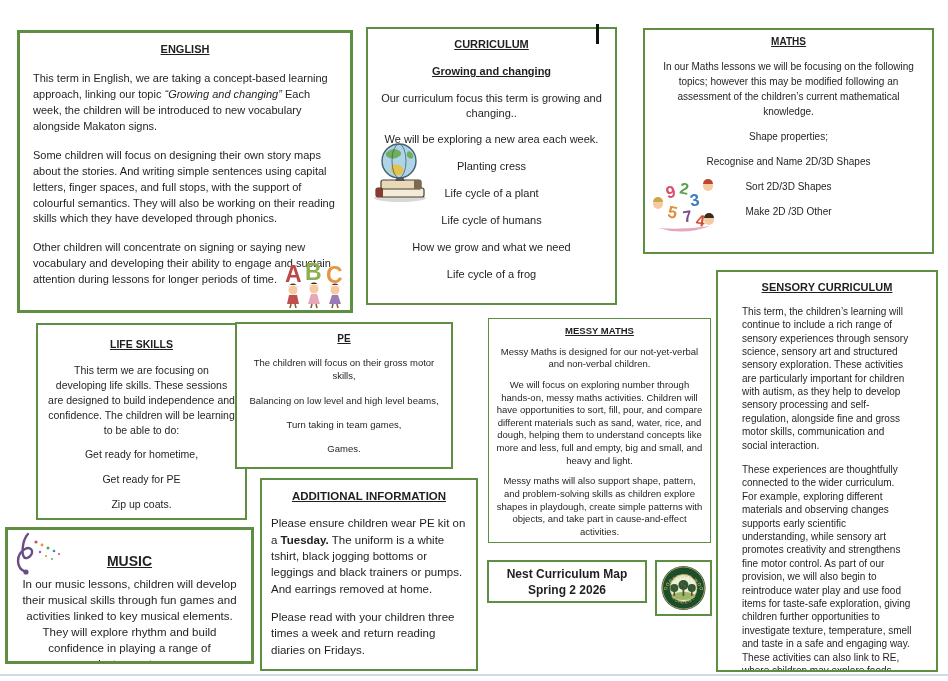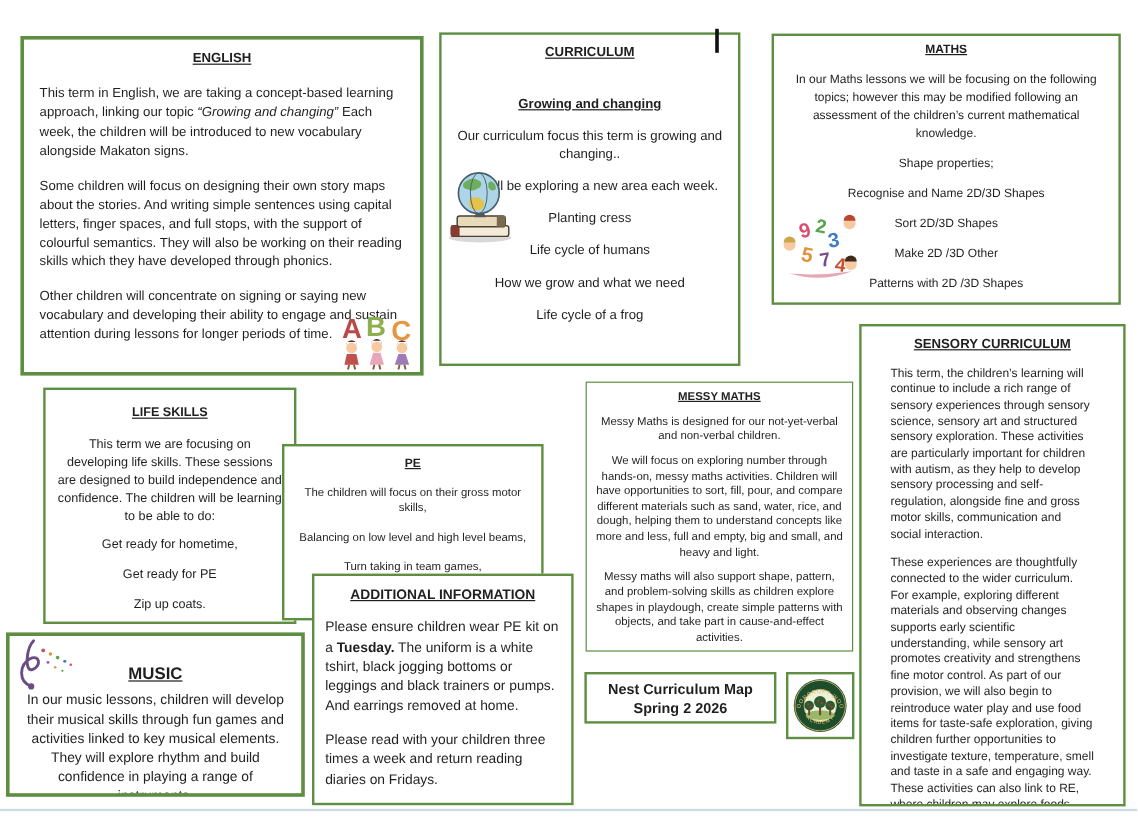--- a/index.html
+++ b/index.html
@@ -9,39 +9,39 @@
   .btitle{font-weight:bold;text-decoration:underline;text-align:center;}
   .box p{margin:0;}
   
   .english{left:17px;top:30px;width:336px;height:283px;border-width:3px;padding:9px 13px;font-size:11px;line-height:1.45;}
   .english .btitle{font-size:11px;margin:0 0 13px;}
   .english p{margin:0 0 13px;}
   .italic{font-style:italic;}
   .abc-icon{position:absolute;right:3px;bottom:1px;}
   
   .curriculum{left:366px;top:27px;width:251px;height:278px;padding:8px 8px;font-size:11px;line-height:1.35;text-align:center;}
-  .curriculum .btitle{font-size:11px;margin:0 0 28px;}
+  .curriculum .btitle{font-size:11px;margin:0 0 12px;}
   .curriculum p{margin:0 0 12px;}
   .curriculum .subtitle{font-weight:bold;text-decoration:underline;}
   .globe-icon{position:absolute;left:3px;top:112px;}
   
   .maths{left:643px;top:28px;width:291px;height:226px;padding:4px 14px;font-size:10px;line-height:1.5;text-align:center;}
   .maths .btitle{font-size:10px;margin:0 0 10px;}
   .maths p{margin:0 0 10px;}
   .numbers-icon{position:absolute;left:5px;top:146px;}
   
   .sensory{left:716px;top:270px;width:222px;height:402px;padding:8px 8px;font-size:10px;line-height:1.34;text-align:left;}
   .sensory .btitle{font-size:11px;margin:0 0 10px;}
   .sensory p{margin:0 16px 11px;}
   
   .life{left:10px;top:323px;width:211px;height:197px;padding:12px 10px;font-size:10.5px;line-height:1.42;text-align:center;margin-left:26px;}
   .life .btitle{font-size:10.5px;margin:0 0 11px;}
   .life p{margin:0 0 10px;}
   
-  .pe{left:235px;top:322px;width:218px;height:147px;padding:8px 10px;font-size:9.5px;line-height:1.4;text-align:center;margin-top:48px;}
+  .pe{left:235px;top:322px;width:218px;height:147px;padding:8px 10px;font-size:9.5px;line-height:1.4;text-align:center;}
   .pe .btitle{font-size:10px;margin:0 0 10px;}
   .pe p{margin:0 0 11px;}
   
   .messy{left:488px;top:318px;width:223px;height:225px;border-width:1.5px;padding:6px 6px;font-size:9.5px;line-height:1.33;text-align:center;}
   .messy .btitle{font-size:9.5px;margin:0 0 8px;}
   .messy p{margin:0 0 8px;}
   
   .additional{left:260px;top:478px;width:218px;height:193px;padding:8px 9px;font-size:11.5px;line-height:1.42;text-align:left;}
   .additional .btitle{font-size:11.5px;margin:0 0 11px;}
   .additional p{margin:0 0 12px;}
@@ -90,20 +90,21 @@
         <line x1="54" y1="43" x2="55" y2="47" stroke="#8a5a3b" stroke-width="1.6"></line>
     </svg>
   </div>
 
   <div class="box curriculum">
     <div class="btitle">CURRICULUM</div>
     <p class="subtitle">Growing and changing</p>
     <p>Our curriculum focus this term is growing and changing..</p>
     <p>We will be exploring a new area  each week.</p>
     <p>Planting cress</p>
+    <p>Life cycle of a plant</p>
     <p>Life cycle of humans</p>
     <p>How we grow and what we need</p>
     <p>Life cycle of a frog</p>
     <svg class="globe-icon" width="58" height="62" viewBox="0 0 58 62">
       <ellipse cx="29" cy="57" rx="26" ry="4" fill="#d8d8d8"></ellipse>
       <rect x="5" y="47" width="48" height="9" rx="2" fill="#f3ead8" stroke="#4a3f33" stroke-width="1.2"></rect>
       <rect x="5" y="47" width="7" height="9" fill="#8b3a2e"></rect>
       <rect x="10" y="39" width="40" height="9" rx="2" fill="#e8d9b8" stroke="#4a3f33" stroke-width="1.2"></rect>
       <rect x="43" y="39" width="7" height="9" fill="#7a6a4e"></rect>
       <path d="M26 36 h6 l2 4 h-10 z" fill="#555"></path>
@@ -115,21 +116,20 @@
     </svg>
   </div>
 
   <div class="box maths">
     <div class="btitle">MATHS</div>
     <p>In our Maths lessons we will be focusing on the following topics; however this may be modified following an assessment of the children’s current mathematical knowledge.</p>
     <p>Shape properties;</p>
     <p>Recognise and Name 2D/3D Shapes</p>
     <p>Sort 2D/3D Shapes</p>
     <p>Make 2D /3D Other</p>
-    <p>Patterns with 2D /3D Shapes</p>
     <svg class="numbers-icon" width="68" height="60" viewBox="0 0 68 60">
       <path d="M8 52 q26 8 52 -2 q-26 4 -52 2z" fill="#e8a7b8"></path>
       <circle cx="8" cy="28" r="5" fill="#f6c9a0"></circle>
         <path d="M3 26 a5 5 0 0 1 10 0z" fill="#caa84a"></path>
       <circle cx="58" cy="10" r="5" fill="#f6c9a0"></circle>
         <path d="M53 8 a5 5 0 0 1 10 0z" fill="#b9472f"></path>
       <circle cx="59" cy="44" r="5" fill="#f6c9a0"></circle>
         <path d="M54 42 a5 5 0 0 1 10 0z" fill="#3c2a1d"></path>
       <text x="16" y="22" font-size="17" font-weight="bold" fill="#d94f70" transform="rotate(-14 20 16)">9</text>
       <text x="30" y="18" font-size="16" font-weight="bold" fill="#58a44c" transform="rotate(10 34 12)">2</text>

